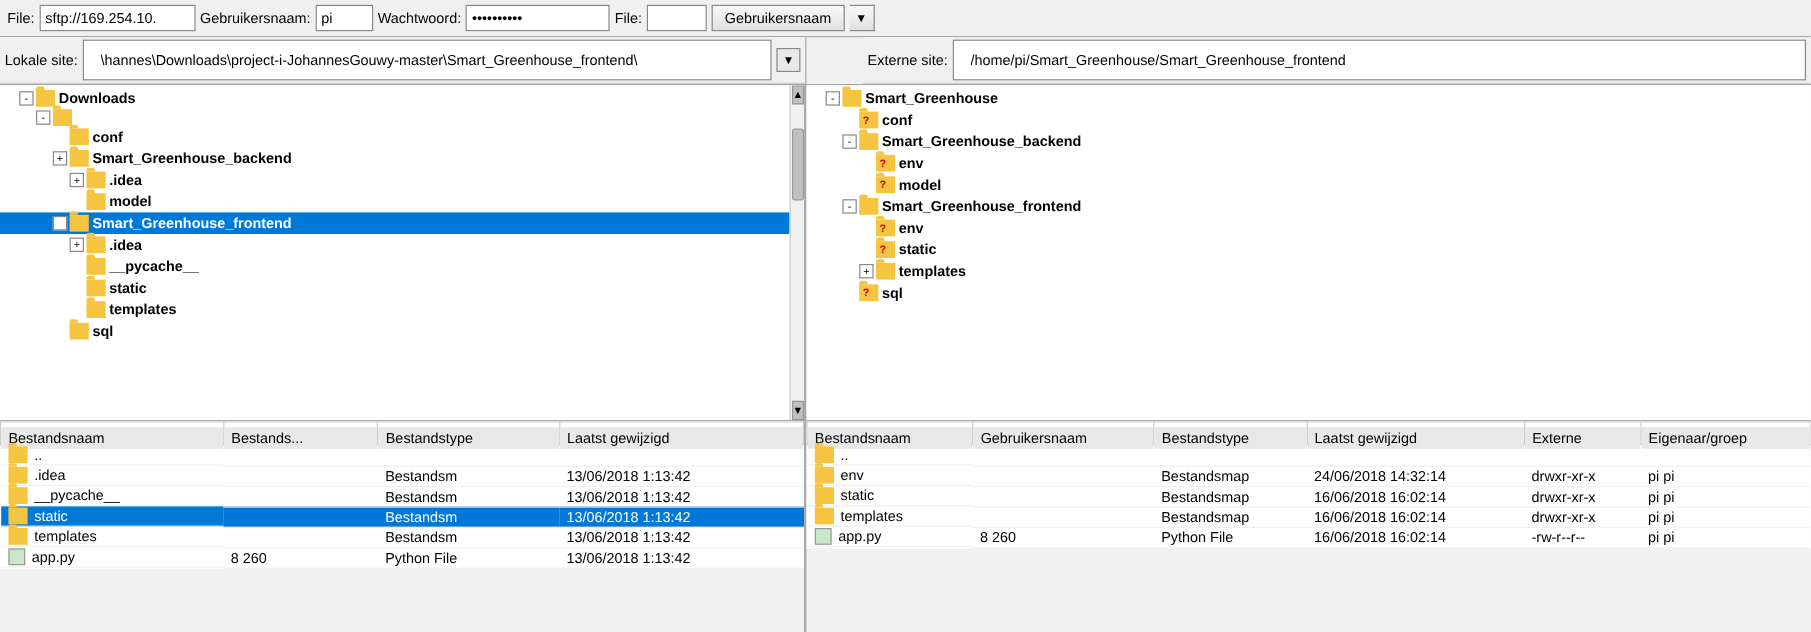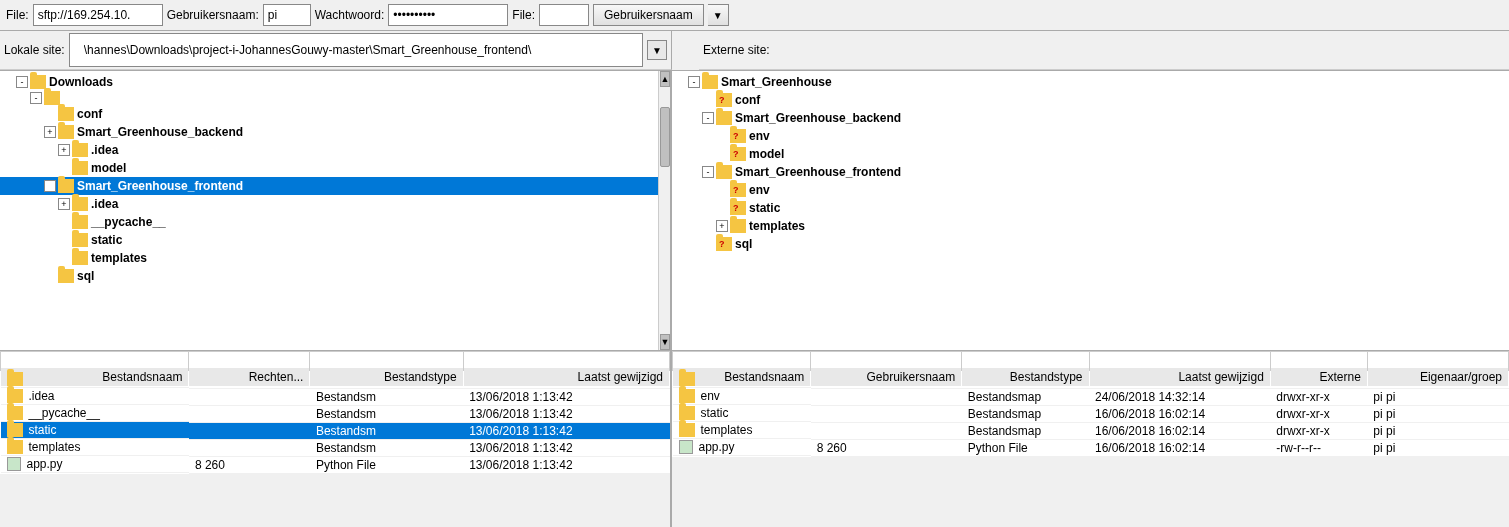--- a/index.html
+++ b/index.html
@@ -40,31 +40,32 @@
       padding: 2px 5px;
       height: 22px;
       cursor: pointer;
       font-size: 10px;
     }
 
     
     .path-bars {
       display: flex;
       border-bottom: 1px solid #aaa;
+      gap: 47px;
     }
     .path-bar {
       display: flex;
       align-items: center;
       padding: 2px 4px;
       background: #f0f0f0;
       border-bottom: 1px solid #ccc;
       gap: 4px;
     }
     .path-bar.local { width: 672px; border-right: 1px solid #aaa; }
-    .path-bar.remote { flex: 1; margin-left: 27px; }
+    .path-bar.remote { flex: 1; }
     .path-bar label { font-size: 12px; white-space: nowrap; }
     .path-bar input {
       flex: 1;
       border: 1px solid #888;
       padding: 1px 14px;
       font-size: 12px;
       height: 34px;
     }
     .path-bar .dropdown-btn {
       border: 1px solid #888;
@@ -208,27 +209,27 @@
     
     .file-table {
       width: 100%;
       border-collapse: collapse;
       background: #fff;
     }
     .file-table thead th {
       background: #e8e8e8;
       border: 1px solid #ccc;
       padding: 2px 6px;
-      text-align: right;
+      text-align: left;
       font-size: 12px;
       font-weight: normal;
       white-space: nowrap;
       cursor: pointer;
       position: sticky;
-      top: 16px;
+      top: 4px;
     }
     .file-table tbody tr { cursor: pointer; }
     .file-table tbody tr.selected { background: #0078d7; color: #fff; }
     .file-table tbody tr.selected .folder-icon { color: #fff; }
     .file-table td {
       padding: 1px 6px;
       border-bottom: 1px solid #f0f0f0;
       font-size: 12px;
       white-space: nowrap;
     }
@@ -259,20 +260,21 @@
 </div>
 
 <div class="path-bars">
   <div class="path-bar local">
     <label>Lokale site:</label>
     <input type="text" value="\hannes\Downloads\project-i-JohannesGouwy-master\Smart_Greenhouse_frontend\" style="">
     <button class="dropdown-btn">▼</button>
   </div>
   <div class="path-bar remote">
     <label>Externe site:</label>
+    <input type="text" value="/home/pi/Smart_Greenhouse/Smart_Greenhouse_frontend" style="">
   </div>
 </div>
 
 <div class="main-area">
 
   <div class="panel local">
     <div class="tree-area">
       <div class="tree">
 
         <div class="tree-node">
@@ -458,21 +460,21 @@
 </div>
 
 <div class="bottom-area">
 
   <div class="bottom-panel local">
     <div class="table-scroll">
       <table class="file-table">
         <thead>
           <tr>
             <th>Bestandsnaam</th>
-            <th>Rechten...</th>
+            <th>Bestands...</th>
             <th>Bestandstype</th>
             <th>Laatst gewijzigd</th>
           </tr>
         </thead>
         <tbody>
           <tr class="list-item">
             <td>
                 <span class="folder-icon"></span>
                 <span>..</span>
               </td>

